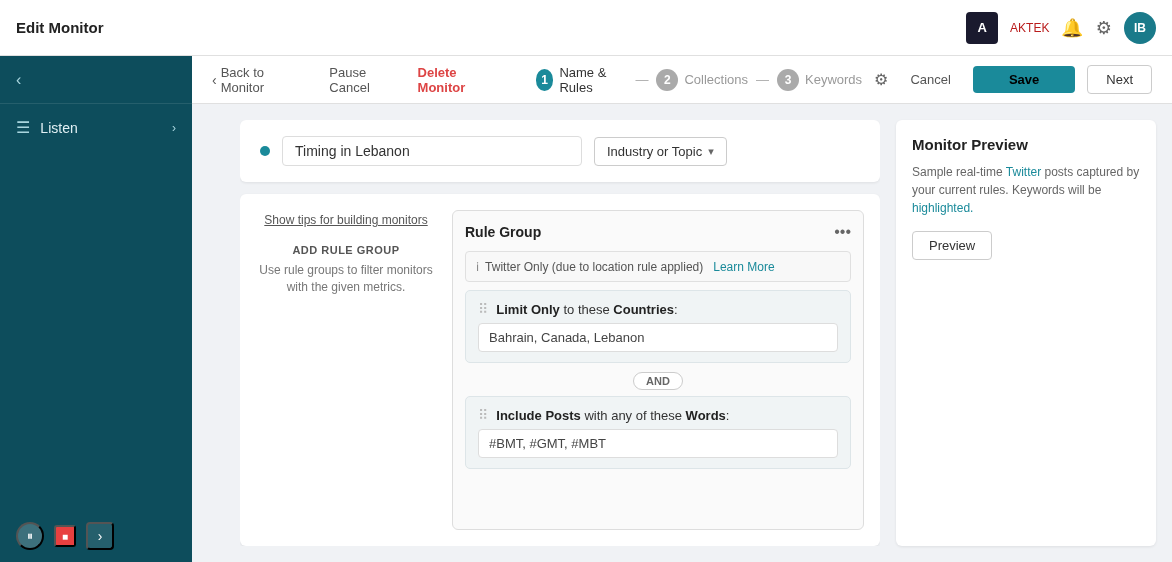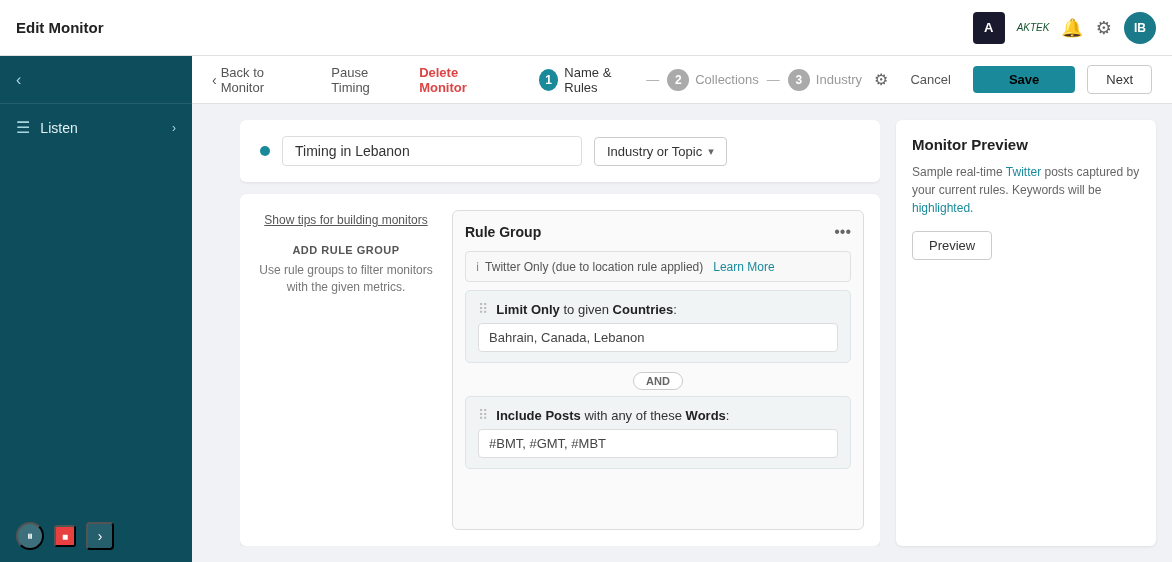--- a/index.html
+++ b/index.html
@@ -16,21 +16,21 @@
       gap: 12px;
       flex-shrink: 0;
     }
     .header-title { font-size: 15px; font-weight: 600; color: #222; }
     .header-spacer { flex: 1; }
     .header-avatar-aktek {
       width: 32px; height: 32px; background: #1a1a2e;
       border-radius: 4px; display: flex; align-items: center; justify-content: center;
       color: #fff; font-size: 13px; font-weight: 700;
     }
-    .header-username { font-size: 10px; color: #14532d; font-style: italic; }
+    .header-username { font-size: 12px; color: #b91c1c; }
     .header-icon { font-size: 18px; color: #666; cursor: pointer; }
     .header-avatar-ib {
       width: 32px; height: 32px; background: #1a7a8a;
       border-radius: 50%; display: flex; align-items: center; justify-content: center;
       color: #fff; font-size: 12px; font-weight: 700;
     }
 
     
     .main-layout { display: flex; flex: 1; overflow: hidden; }
 
@@ -324,37 +324,37 @@
   </div>
 
   <div class="content">
 
     <div class="content-topbar">
       <div class="back-link">
         <span class="back-arrow">‹</span>
         <span>Back to Monitor</span>
       </div>
       <div class="topbar-spacer"></div>
-      <span style="color:#555; font-size:13px; cursor:pointer;">Pause Timing</span>
+      <span style="color:#555; font-size:13px; cursor:pointer;">Pause Cancel</span>
       <span style="color:#d44; font-size:13px; cursor:pointer; font-weight:600;">Delete Monitor</span>
       &nbsp;&nbsp;
       <div class="step-indicator">
         <div class="step">
           <div class="step-num">1</div>
           <span class="step-label">Name &amp; Rules</span>
         </div>
         <span class="step-dash">—</span>
         <div class="step">
           <div class="step-num inactive">2</div>
           <span class="step-label inactive">Collections</span>
         </div>
         <span class="step-dash">—</span>
         <div class="step">
           <div class="step-num inactive">3</div>
-          <span class="step-label inactive">Industry</span>
+          <span class="step-label inactive">Keywords</span>
         </div>
       </div>
       <span class="settings-icon">⚙</span>
       <button class="cancel-btn">Cancel</button>
       <button class="save-btn">Save</button>
       <button class="next-btn">Next</button>
     </div>
 
     <div class="content-body">
 
@@ -387,21 +387,21 @@
               <span class="info-icon">ℹ</span>
               <span>Twitter Only (due to location rule applied)</span>
               <span class="learn-more-link">Learn More</span>
             </div>
 
             <div class="rule-block">
               <div class="rule-block-header">
                 <span class="drag-handle">⠿</span>
                 <span class="rule-title">
                   <strong>Limit Only</strong>
-                  <span> to given </span>
+                  <span> to these </span>
                   <strong>Countries</strong>:
                 </span>
               </div>
               <div class="rule-value-box">Bahrain, Canada, Lebanon</div>
             </div>
 
             <div class="and-connector">
               <span class="and-badge">AND</span>
             </div>
 

